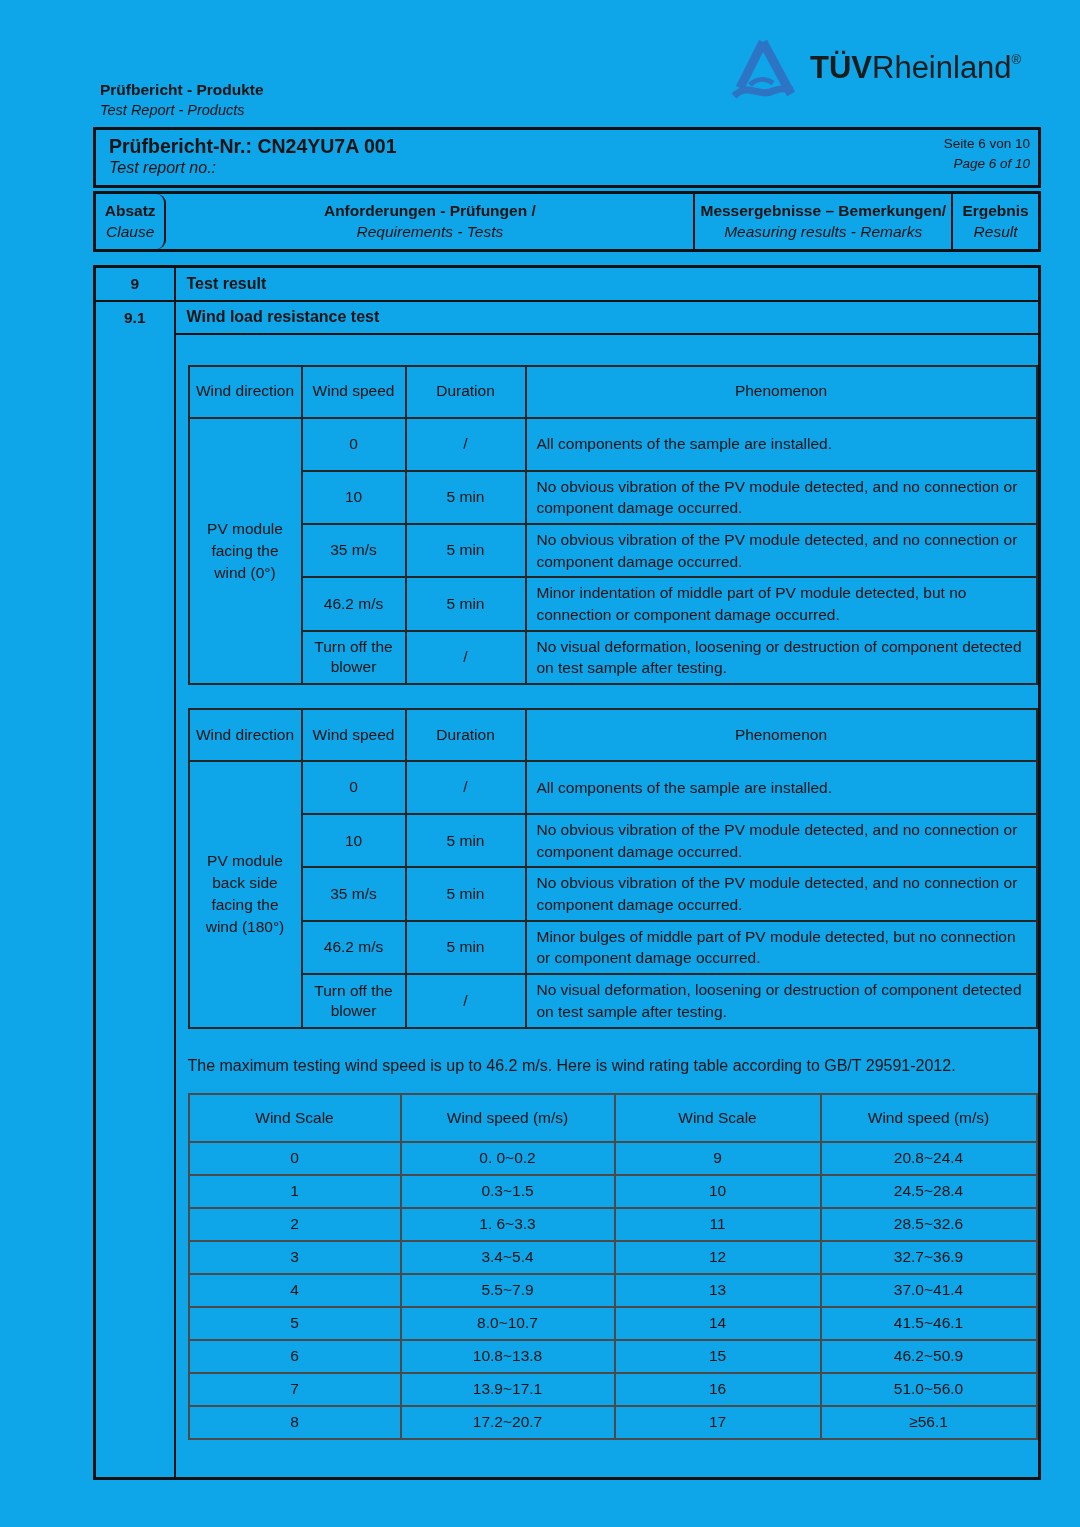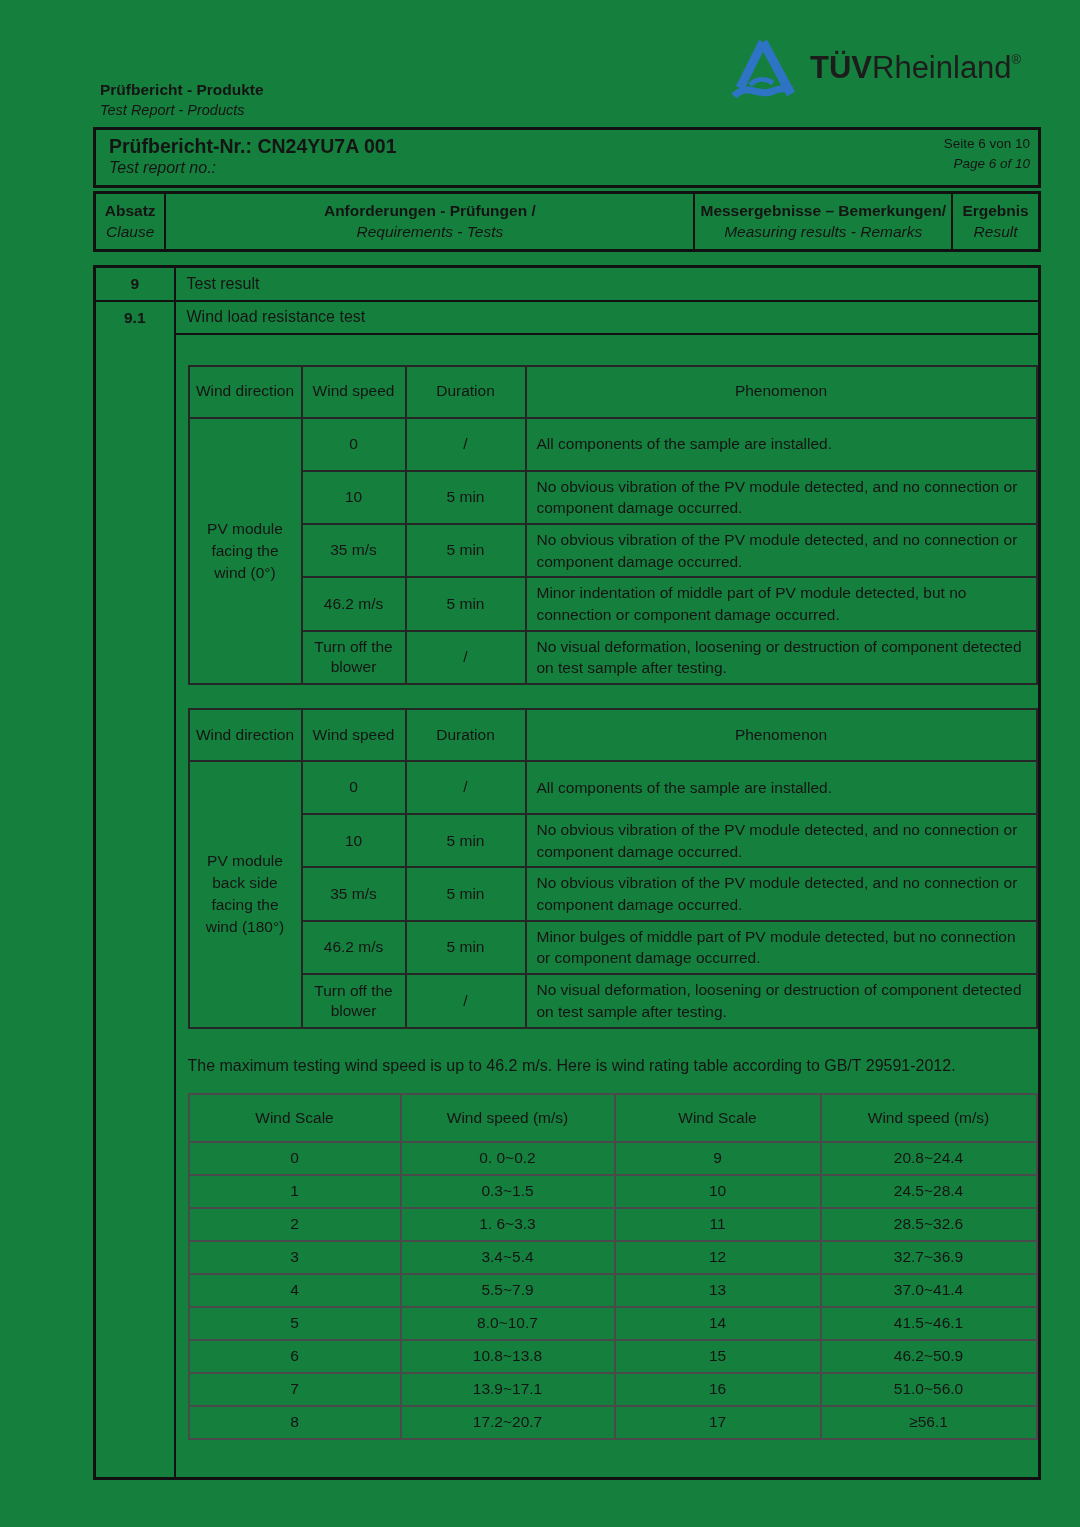--- a/index.html
+++ b/index.html
@@ -1,17 +1,17 @@
 <!DOCTYPE html>
 <html><head>
 <meta charset="utf-8">
 <style>
   html,body { margin:0; padding:0; background:#ffffff; }
   .page {
-    position:relative; width:1080px; height:1527px; background:#15803d;
+    position:relative; width:1080px; height:1527px; background:#0ea5e9;
     font-family:"Liberation Sans","DejaVu Sans",sans-serif; color:#141414;
     overflow:hidden;
   }
   
   .doc-type { position:absolute; left:100px; top:80px; line-height:1.25; }
   .doc-type .de { font-weight:bold; font-size:15.5px; }
   .doc-type .en { font-style:italic; font-size:14.5px; margin-top:2px; }
   .logo { position:absolute; left:728px; top:36px; display:flex; align-items:center; }
   .logo svg { width:70px; height:64px; display:block; }
   .logo-text { font-size:31px; color:#1c1c1c; margin-left:12px; white-space:nowrap; }
@@ -34,36 +34,36 @@
     border:3px solid #111; box-sizing:border-box; display:flex;
   }
   .col-cell {
     box-sizing:border-box; border-right:2px solid #111;
     display:flex; flex-direction:column; justify-content:center; align-items:center;
     text-align:center; font-size:15.5px; line-height:1.35;
   }
   .col-cell:last-child { border-right:none; }
   .cc-de { font-weight:bold; }
   .cc-en { font-style:italic; }
-  .w-clause { width:72px; }
+  .w-clause { width:72px;border-radius:9px; }
   .w-req { width:542px;text-align:right; }
   .w-res { width:264px; }
   .w-result { width:87px; }
   
   .main-table {
     position:absolute; left:93px; top:265px; width:948px; height:1215px;
     border-collapse:collapse; table-layout:fixed;
   }
   .main-table, .main-table td { border:0; }
   .main-table { border:3px solid #111; }
   td.clause-cell {
     border-right:2px solid #111; text-align:center; vertical-align:middle;
     font-weight:bold; font-size:15.5px; width:80px;
   }
-  td.sec-title { font-weight:normal; font-size:16px; padding-left:11px; vertical-align:middle; }
+  td.sec-title { font-weight:bold; font-size:16px; padding-left:11px; vertical-align:middle; }
   tr.row-9 td { border-bottom:2px solid #111; }
   td.sec-title.u { border-bottom:2px solid #111; }
   td.body-cell { vertical-align:top; padding:30px 0 0 12px;margin-left:28px; }
   
   .wind-table { border-collapse:collapse; table-layout:fixed; width:848px; }
   .wind-table th, .wind-table td {
     border:2px solid #262626; font-size:15.5px; font-weight:normal;
     text-align:center; vertical-align:middle; line-height:1.3; padding:2px 4px;
     box-sizing:border-box; overflow:hidden;
   }

